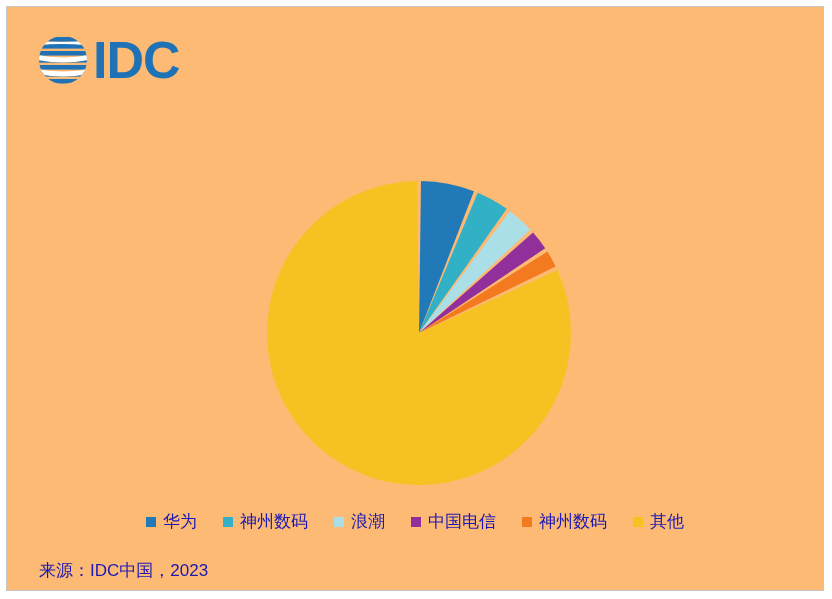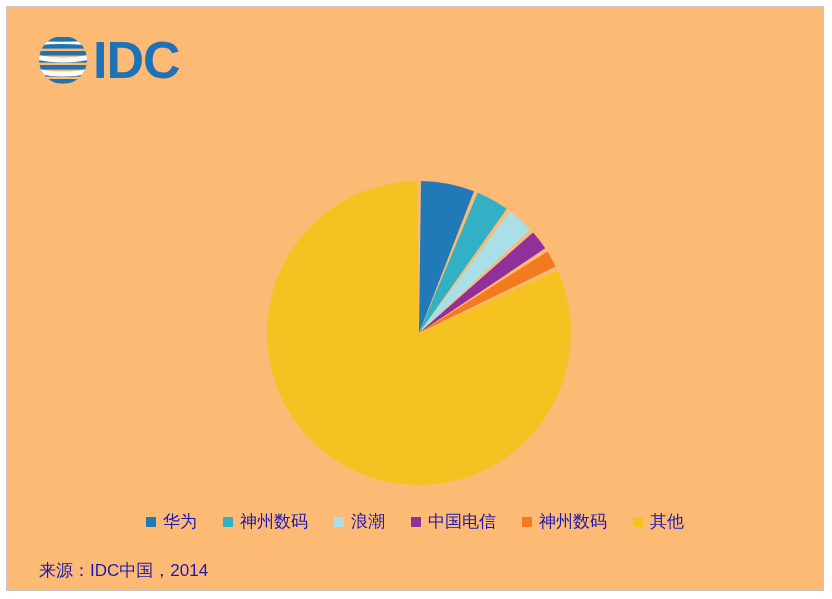--- a/index.html
+++ b/index.html
@@ -173,15 +173,15 @@
     <div class="legend-item">
       <span class="legend-swatch" style="background: rgb(244, 122, 32);"></span>
       <span class="legend-label">神州数码</span>
     </div>
     <div class="legend-item">
       <span class="legend-swatch" style="background: rgb(246, 194, 34);"></span>
       <span class="legend-label">其他</span>
     </div>
   </div>
 
-  <div class="source-note">来源：IDC中国，2014</div>
+  <div class="source-note">来源：IDC中国，2023</div>
 
 </div>
 
 </body></html>

